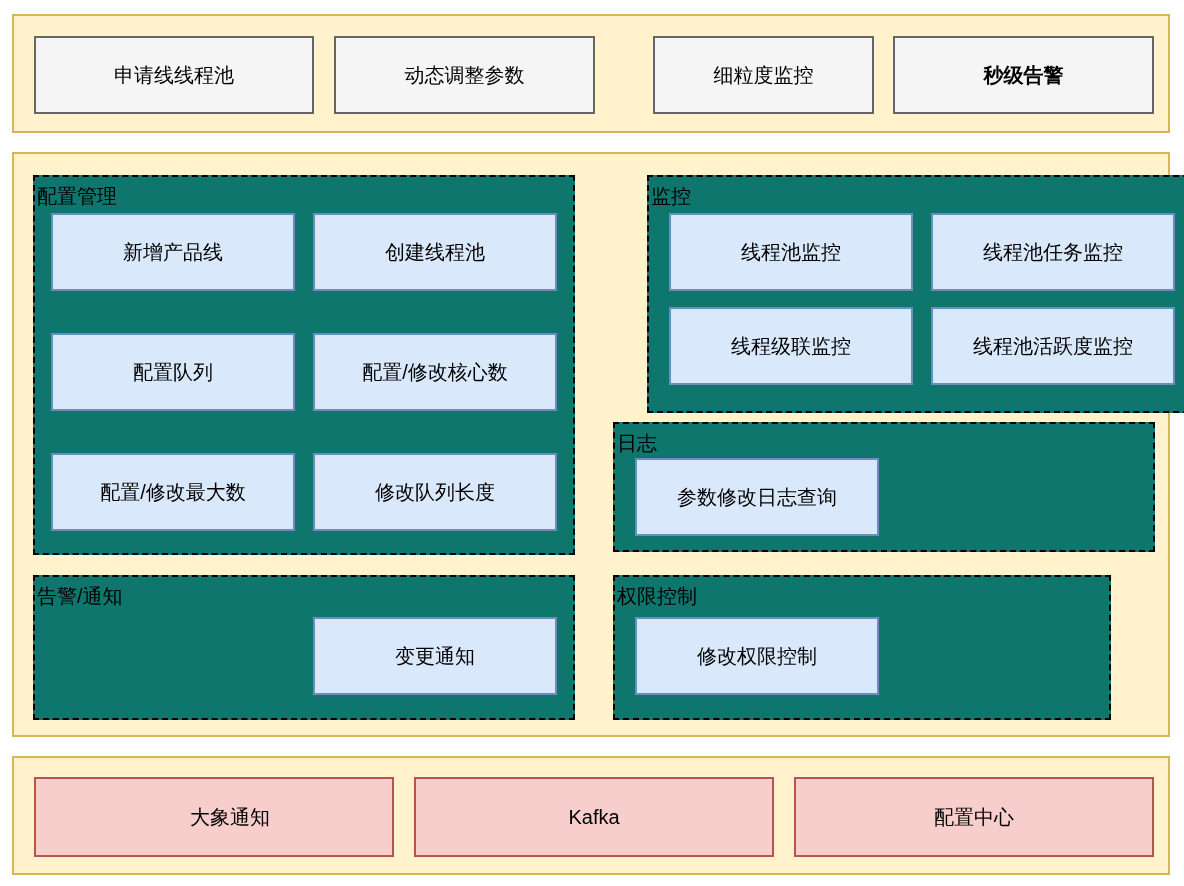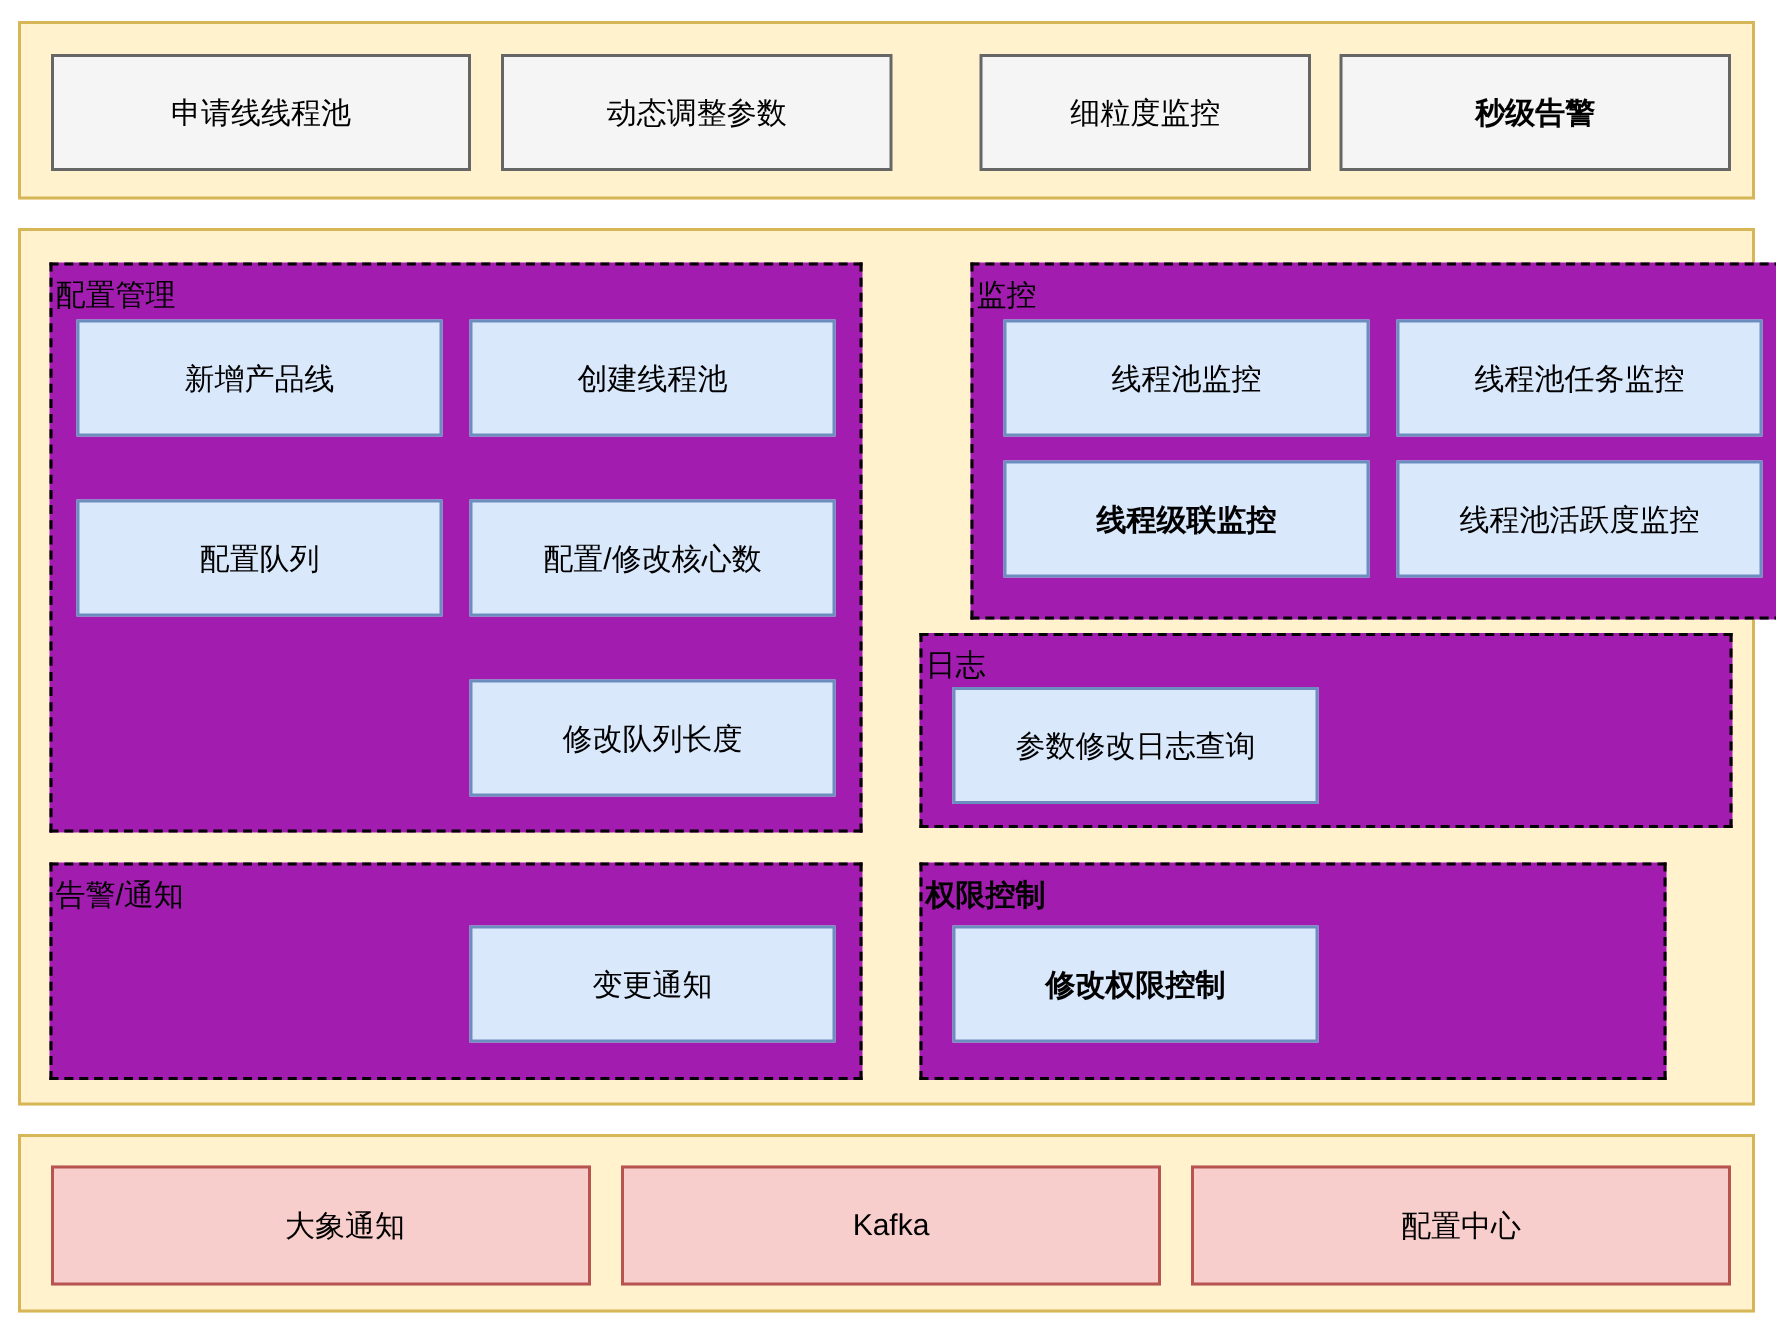--- a/index.html
+++ b/index.html
@@ -31,21 +31,21 @@
     border: 2px solid #666666;
     box-sizing: border-box;
     display: flex;
     align-items: center;
     justify-content: center;
     font-size: 20px;
     text-align: center;
   }
   .group {
     position: absolute;
-    background: #a21caf;
+    background: #0f766e;
     border: 2px dashed #000000;
     box-sizing: border-box;
   }
   .group-title {
     position: absolute;
     left: 2px;
     top: 6px;
     font-size: 20px;
     white-space: nowrap;
   }
@@ -81,38 +81,38 @@
   #tb-0 { left: 20px;  top: 20px; width: 280px; height: 78px; }
   #tb-1 { left: 320px; top: 20px; width: 261px; height: 78px; }
   #tb-2 { left: 639px; top: 20px; width: 221px; height: 78px; justify-content: center; }
   #tb-3 { left: 879px; top: 20px; width: 261px; height: 78px; font-weight: bold; }
 
   
   #group-config  { left: 19px;  top: 21px;  width: 542px; height: 380px; }
   #group-alert   { left: 19px;  top: 421px; width: 542px; height: 145px; }
   #group-monitor { left: 633px; top: 21px;  width: 542px; height: 238px; }
   #group-log     { left: 599px; top: 268px; width: 542px; height: 130px; }
-  #group-perm    { left: 599px; top: 421px; width: 498px; height: 145px; font-weight: bold; }
+  #group-perm    { left: 599px; top: 421px; width: 498px; height: 145px; }
 
   
   #cfg-0 { left: 16px;  top: 36px;  }
   #cfg-1 { left: 278px; top: 36px;  }
   #cfg-2 { left: 16px;  top: 156px; }
   #cfg-3 { left: 278px; top: 156px; }
   #cfg-4 { left: 16px;  top: 276px; }
   #cfg-5 { left: 278px; top: 276px; }
 
   
   #al-0 { left: 16px;  top: 40px; }
   #al-1 { left: 278px; top: 40px; }
 
   
   #mon-0 { left: 20px;  top: 36px;  }
   #mon-1 { left: 282px; top: 36px;  }
-  #mon-2 { left: 20px;  top: 130px; font-weight: bold; }
+  #mon-2 { left: 20px;  top: 130px; }
   #mon-3 { left: 282px; top: 130px; }
 
   
   #log-0 { left: 20px; top: 34px; }
 
   
   #perm-0 { left: 20px; top: 40px; }
 
   
   #bb-0 { left: 20px; padding-left: 32px;  }
@@ -148,20 +148,23 @@
       </div>
       <div class="blue-box" id="cfg-1">
         <span>创建线程池</span>
       </div>
       <div class="blue-box" id="cfg-2">
         <span>配置队列</span>
       </div>
       <div class="blue-box" id="cfg-3">
         <span>配置/修改核心数</span>
       </div>
+      <div class="blue-box" id="cfg-4">
+        <span>配置/修改最大数</span>
+      </div>
       <div class="blue-box" id="cfg-5">
         <span>修改队列长度</span>
       </div>
     </div>
 
     <div class="group" id="group-alert">
       <div class="group-title">告警/通知</div>
       <div class="blue-box" id="al-1">
         <span>变更通知</span>
       </div>

